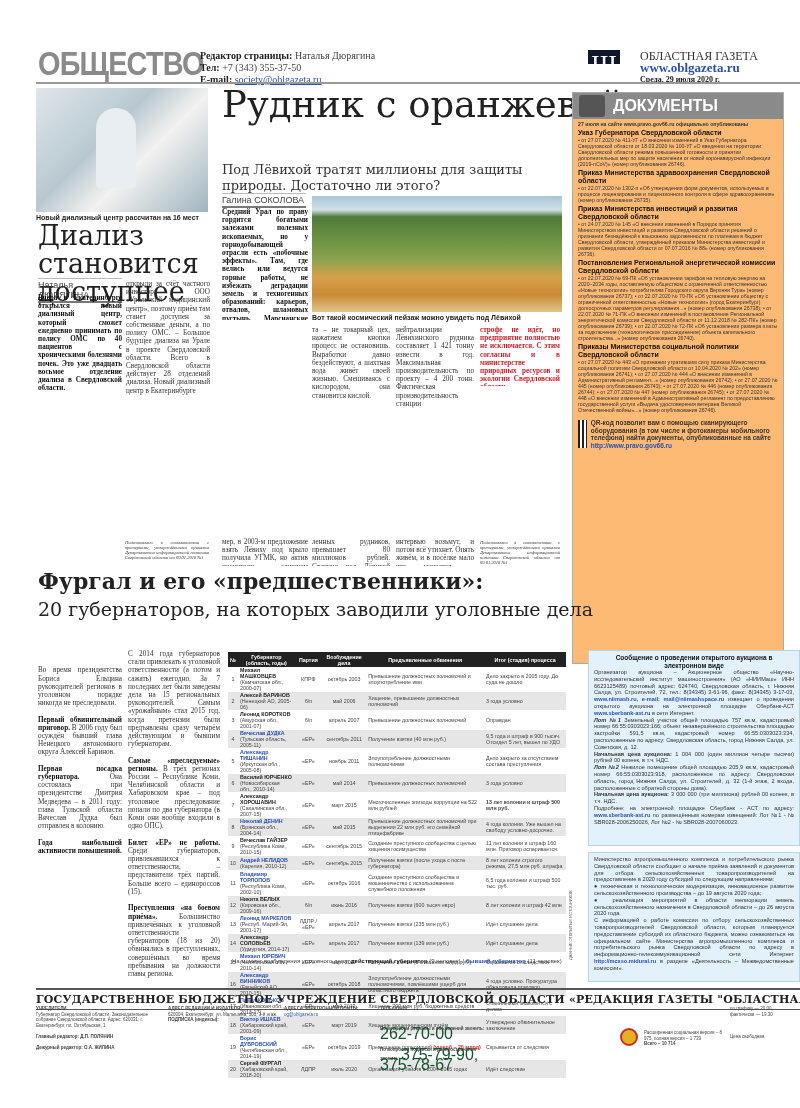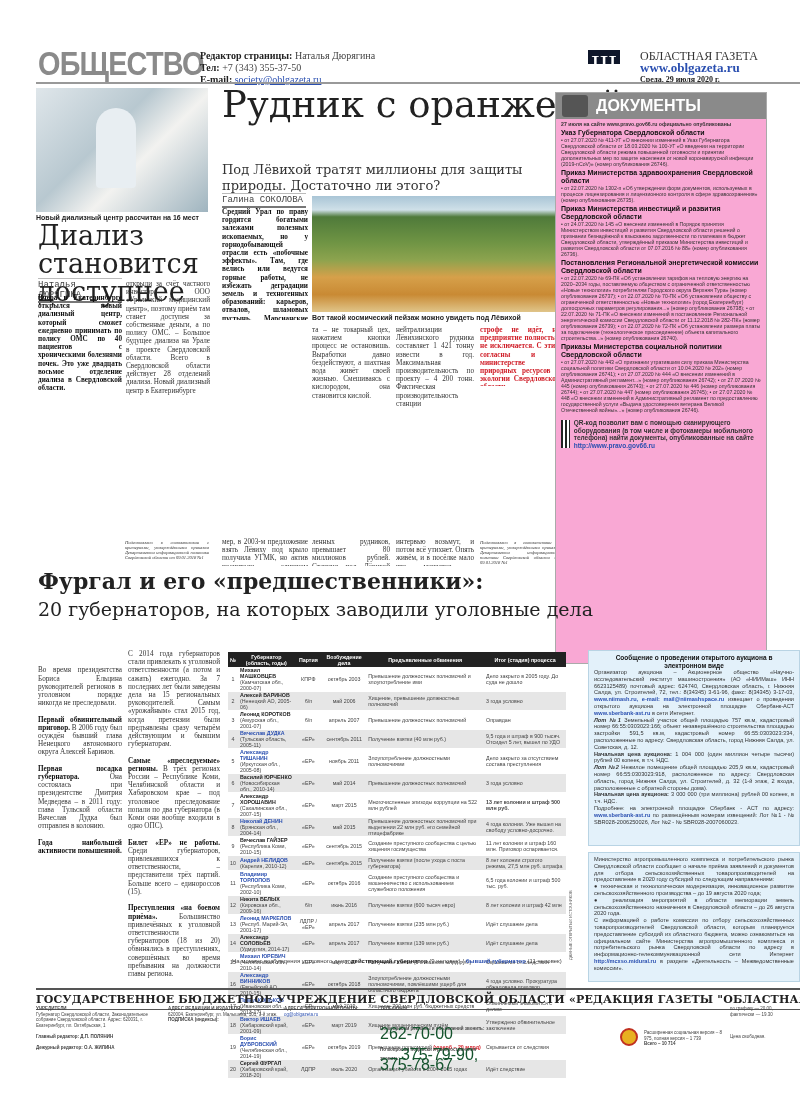--- a/index.html
+++ b/index.html
@@ -12,28 +12,28 @@
 .roman{left:588px;top:50px;width:32px;height:14px;background:#0f172a;color:#fff;font-family:"Liberation Serif",serif;font-size:26px;text-align:center;line-height:30px}
 .paper{left:640px;top:50px;font-family:"Liberation Serif",serif;font-size:11px;line-height:12px}
 .paper .n{font-size:12px;color:#333}
 .paper a{color:#2a4fb0;font-size:13px;font-weight:bold}
 .paper .d{font-size:8px;font-weight:bold}
 .rule{left:36px;top:82px;width:764px;height:2px;background:#999}
 .photo1{left:36px;top:88px;width:172px;height:124px;background:linear-gradient(135deg,#dfe6ea,#b8c8d0 40%,#f2f2f0 60%,#9fb4bf);}
 .photo1 .fig{position:absolute;left:60px;top:20px;width:40px;height:80px;background:#e8eef2;border-radius:20px 20px 4px 4px}
 .cap{font-family:"Liberation Sans",sans-serif;font-size:7px;font-weight:bold;color:#222}
 .h-dial{left:38px;top:222px;font-size:27px;line-height:28px;font-family:"DejaVu Serif",serif;color:#222;font-weight:normal}
-.byline{font-family:Liberation Mono, monospace;font-size:9px;color:#444;border-bottom:2px solid #777;border-top:1px solid #bbb;padding:1px 0}
+.byline{font-family:Liberation Sans, sans-serif;font-size:9px;color:#444;border-bottom:2px solid #777;border-top:1px solid #bbb;padding:1px 0}
 .col{font-family:"Liberation Serif",serif;font-size:7.2px;line-height:8.2px;color:#333;text-align:justify;overflow:hidden}
 .col b{color:#111}
 .red{color:#d0202a;font-weight:bold}
 .h-mine{left:222px;top:86px;font-size:37px;line-height:38px;font-family:"DejaVu Serif",serif;color:#222;font-weight:normal}
 .sub-mine{left:222px;top:162px;font-size:13px;line-height:16px;color:#333;font-family:"DejaVu Serif",serif}
 .photo2{left:312px;top:196px;width:250px;height:116px;background:linear-gradient(180deg,#a9c5d6 0%,#cfe0e8 12%,#4f7a3a 18%,#6f9444 40%,#8ca34e 55%,#d6a04a 70%,#c98a34 85%,#e0c58a 100%)}
-.docs{left:555px;top:92px;width:212px;height:572px;border:1px solid #aaa;background:#f9a8d4}
+.docs{left:572px;top:92px;width:212px;height:572px;border:1px solid #aaa;background:#fdba74}
 .docs-head{height:26px;background:#8a8a8a;color:#fff;font-family:"Liberation Sans",sans-serif;font-weight:bold;font-size:16px;line-height:26px;padding-left:40px;position:relative}
 .docs-head .bag{position:absolute;left:6px;top:2px;width:26px;height:22px;background:#555;border-radius:3px}
 .doc-body{padding:2px 5px;font-family:"Liberation Sans",sans-serif;font-size:5.2px;line-height:6px;color:#333}
 .doc-body h4{font-size:7px;line-height:8px;margin-top:2px;color:#111}
 .doc-body a{color:#2a4fb0}
 .qr{width:28px;height:28px;background:repeating-linear-gradient(90deg,#222 0 2px,#fff 2px 4px),#222;display:inline-block;vertical-align:middle}
 .h-furg{left:38px;top:568px;font-family:"DejaVu Serif",serif;font-weight:bold;font-size:22px;color:#222}
 .sub-furg{left:38px;top:598px;font-family:"DejaVu Serif",serif;font-size:19px;color:#222}
 table.gov{position:absolute;left:228px;top:652px;width:338px;border-collapse:collapse;font-family:"Liberation Sans",sans-serif;font-size:5.3px;line-height:6px}
 table.gov th{background:#222;color:#fff;font-weight:bold;padding:1px 2px;height:15px;text-align:center}

